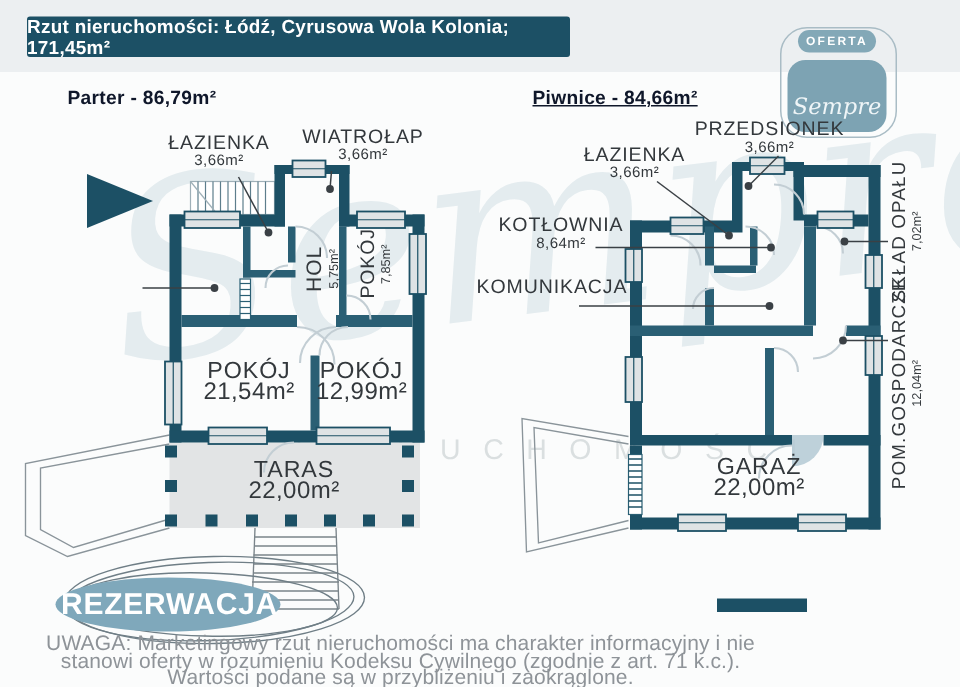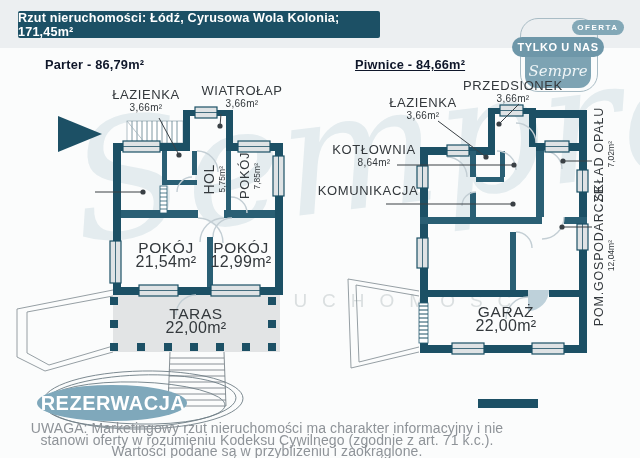--- a/index.html
+++ b/index.html
@@ -33,21 +33,21 @@
     position:absolute;left:10px;top:4px;width:76px;height:72px;
     border:1px solid #A9BCC5;border-radius:18px;
   }
   .badge .square{
     position:absolute;left:15px;top:26px;width:66px;height:48px;
     background:#7DA3B3;border-radius:12px;
   }
   .badge .pill-top{
     position:absolute;left:22px;top:6px;width:52px;height:15px;border-radius:8px;
     background:#83A8B7;color:#fff;font-size:8px;font-weight:bold;letter-spacing:1.5px;
-    display:flex;align-items:center;justify-content:center;margin-left:40px;
+    display:flex;align-items:center;justify-content:center;
   }
   .badge .pill-main{
     position:absolute;left:2px;top:23px;width:92px;height:20px;border-radius:10px;
     background:#6E97A9;color:#fff;font-size:11px;font-weight:bold;letter-spacing:0.6px;
     display:flex;align-items:center;justify-content:center;
   }
   .badge .script{
     position:absolute;left:15px;top:48px;width:66px;text-align:center;
     font-family:"DejaVu Serif",serif;font-style:italic;font-size:15px;color:#EFF5F7;
   }
@@ -95,21 +95,20 @@
 
   <div class="wm-script">Sempre</div>
   <div class="wm-letters">NIERUCHOMOŚCI</div>
 
   <div class="titlebar">Rzut nieruchomości: Łódź, Cyrusowa Wola Kolonia; 171,45m²</div>
 
   <div class="badge">
     <div class="outline"></div>
     <div class="square"></div>
     <div class="pill-top">OFERTA</div>
-    <div class="pill-main">TYLKO U NAS</div>
     <div class="script">Sempre</div>
   </div>
 
   <div class="plan-header left">Parter - 86,79m²</div>
   <div class="plan-header right">Piwnice - 84,66m²</div>
 
   <svg class="planlayer" width="640" height="458" viewBox="0 0 640 458">
 
     <g>
 

